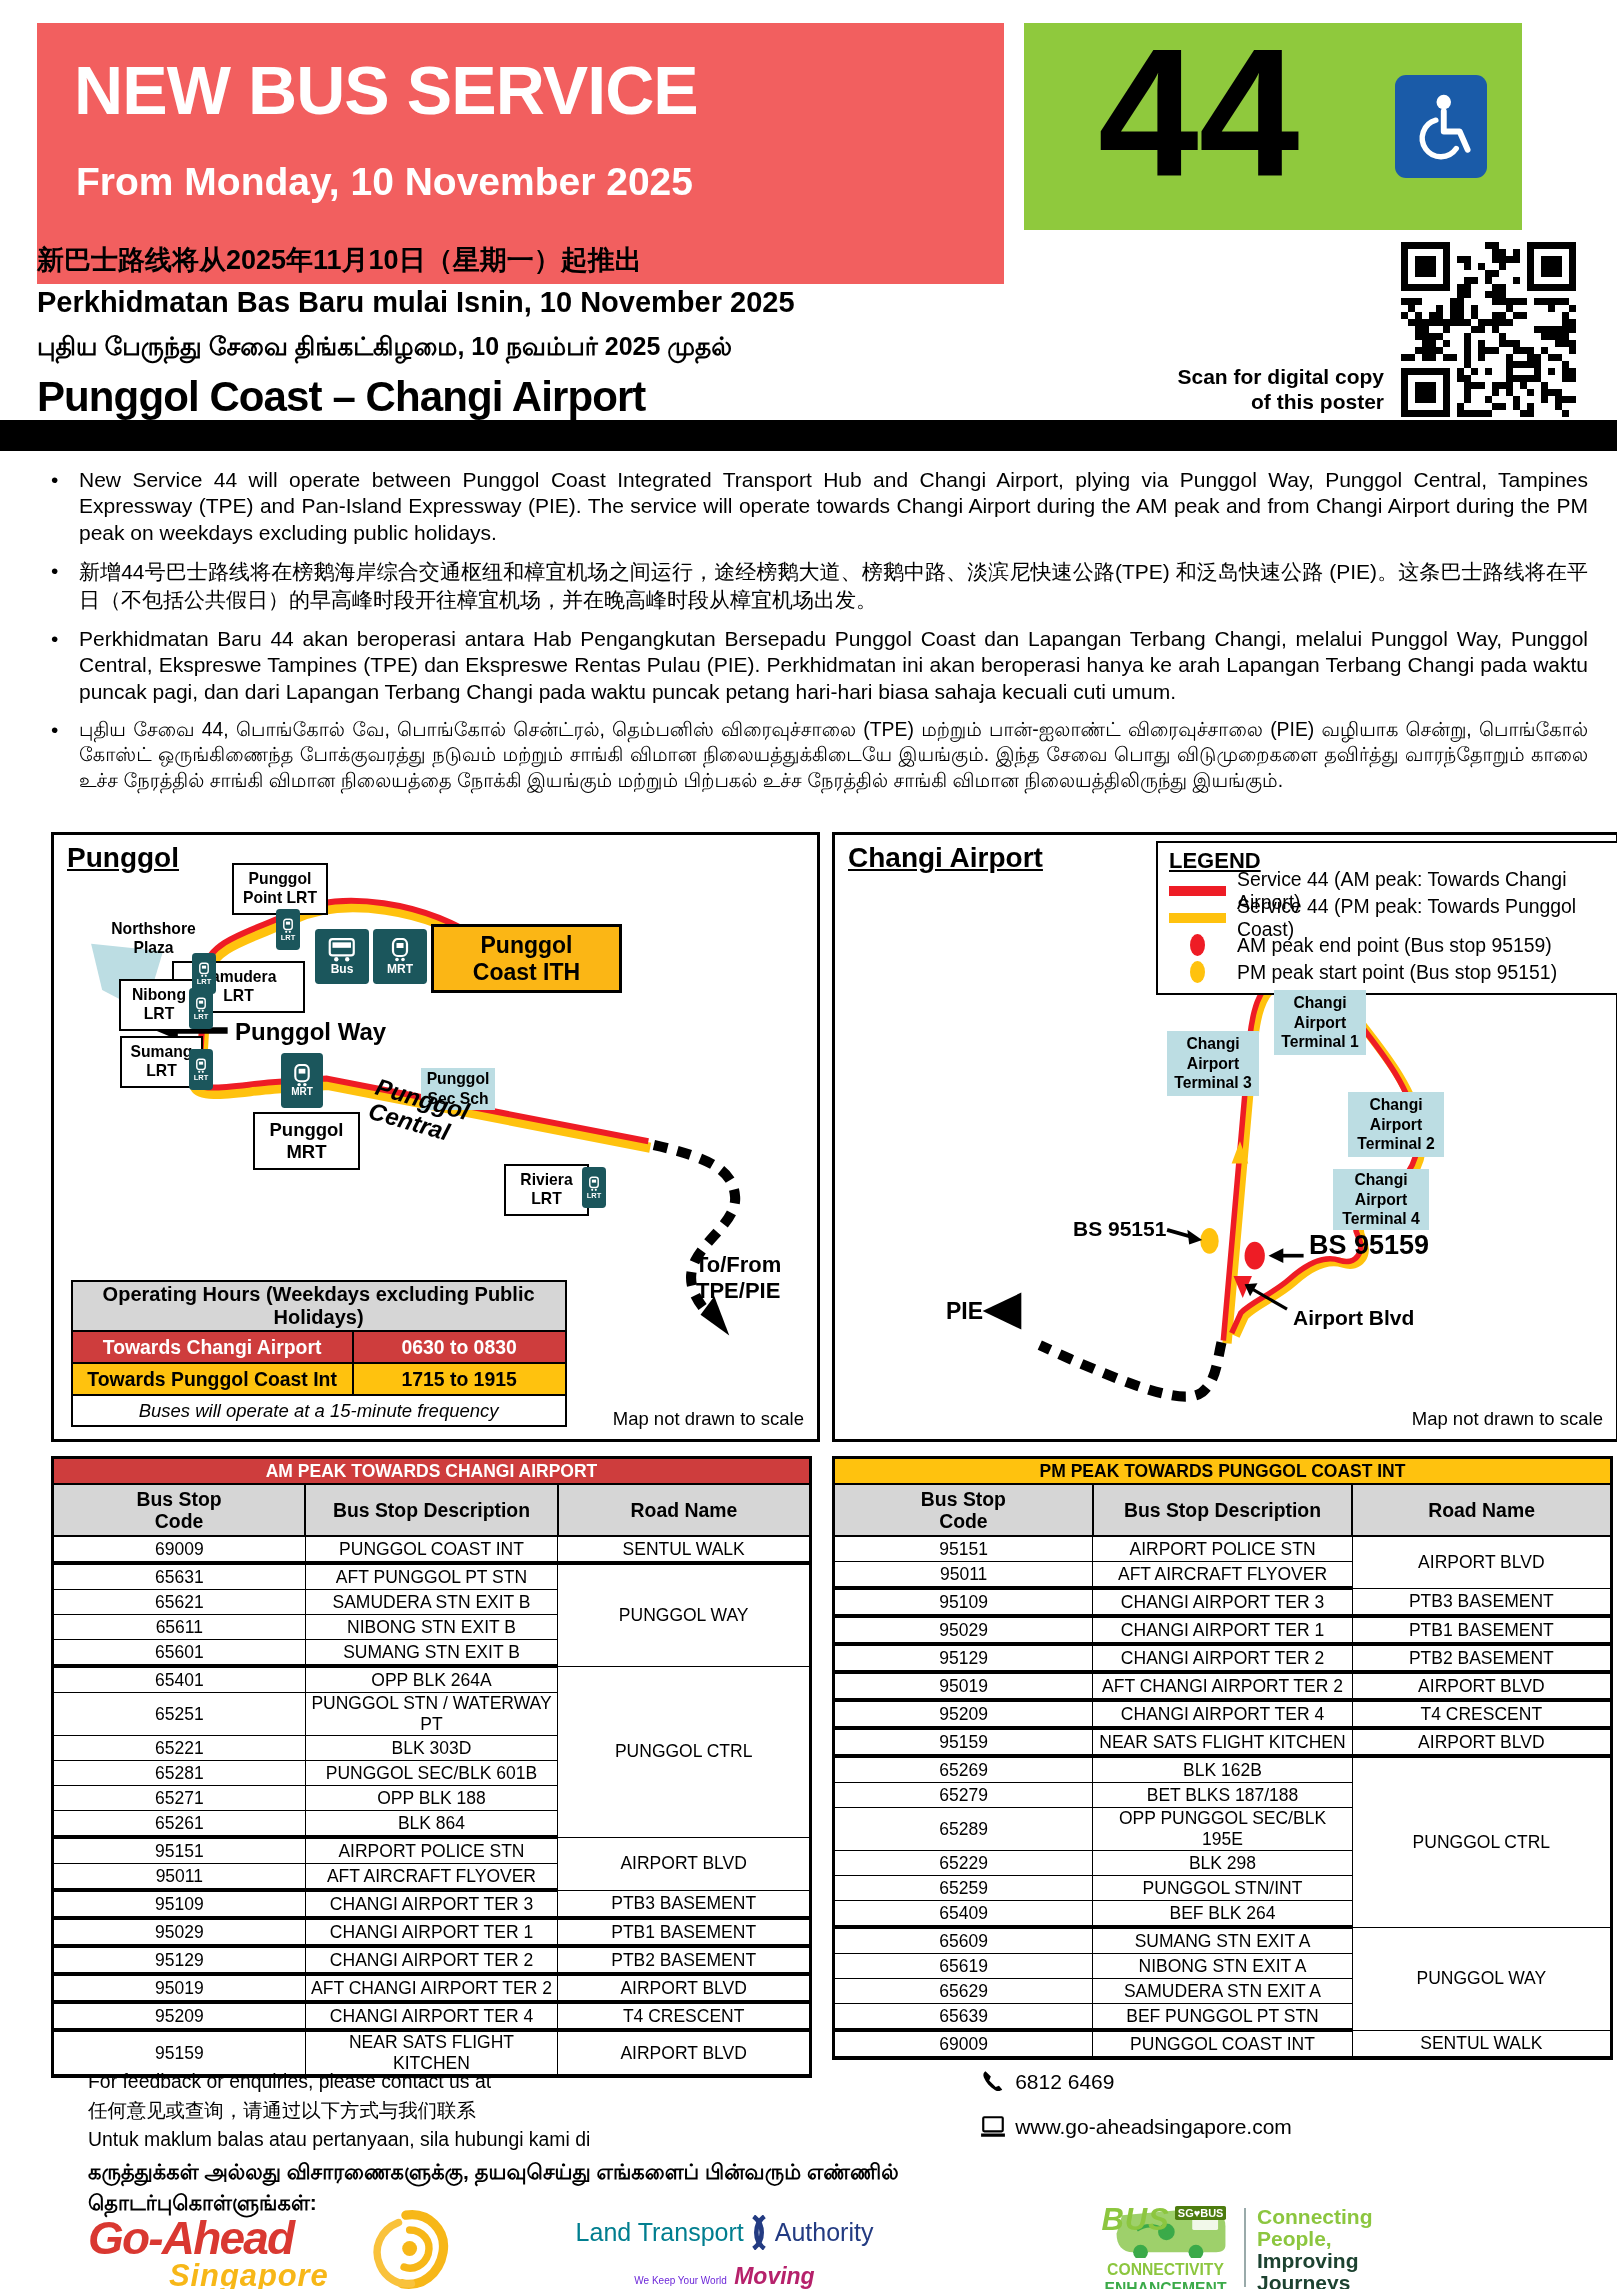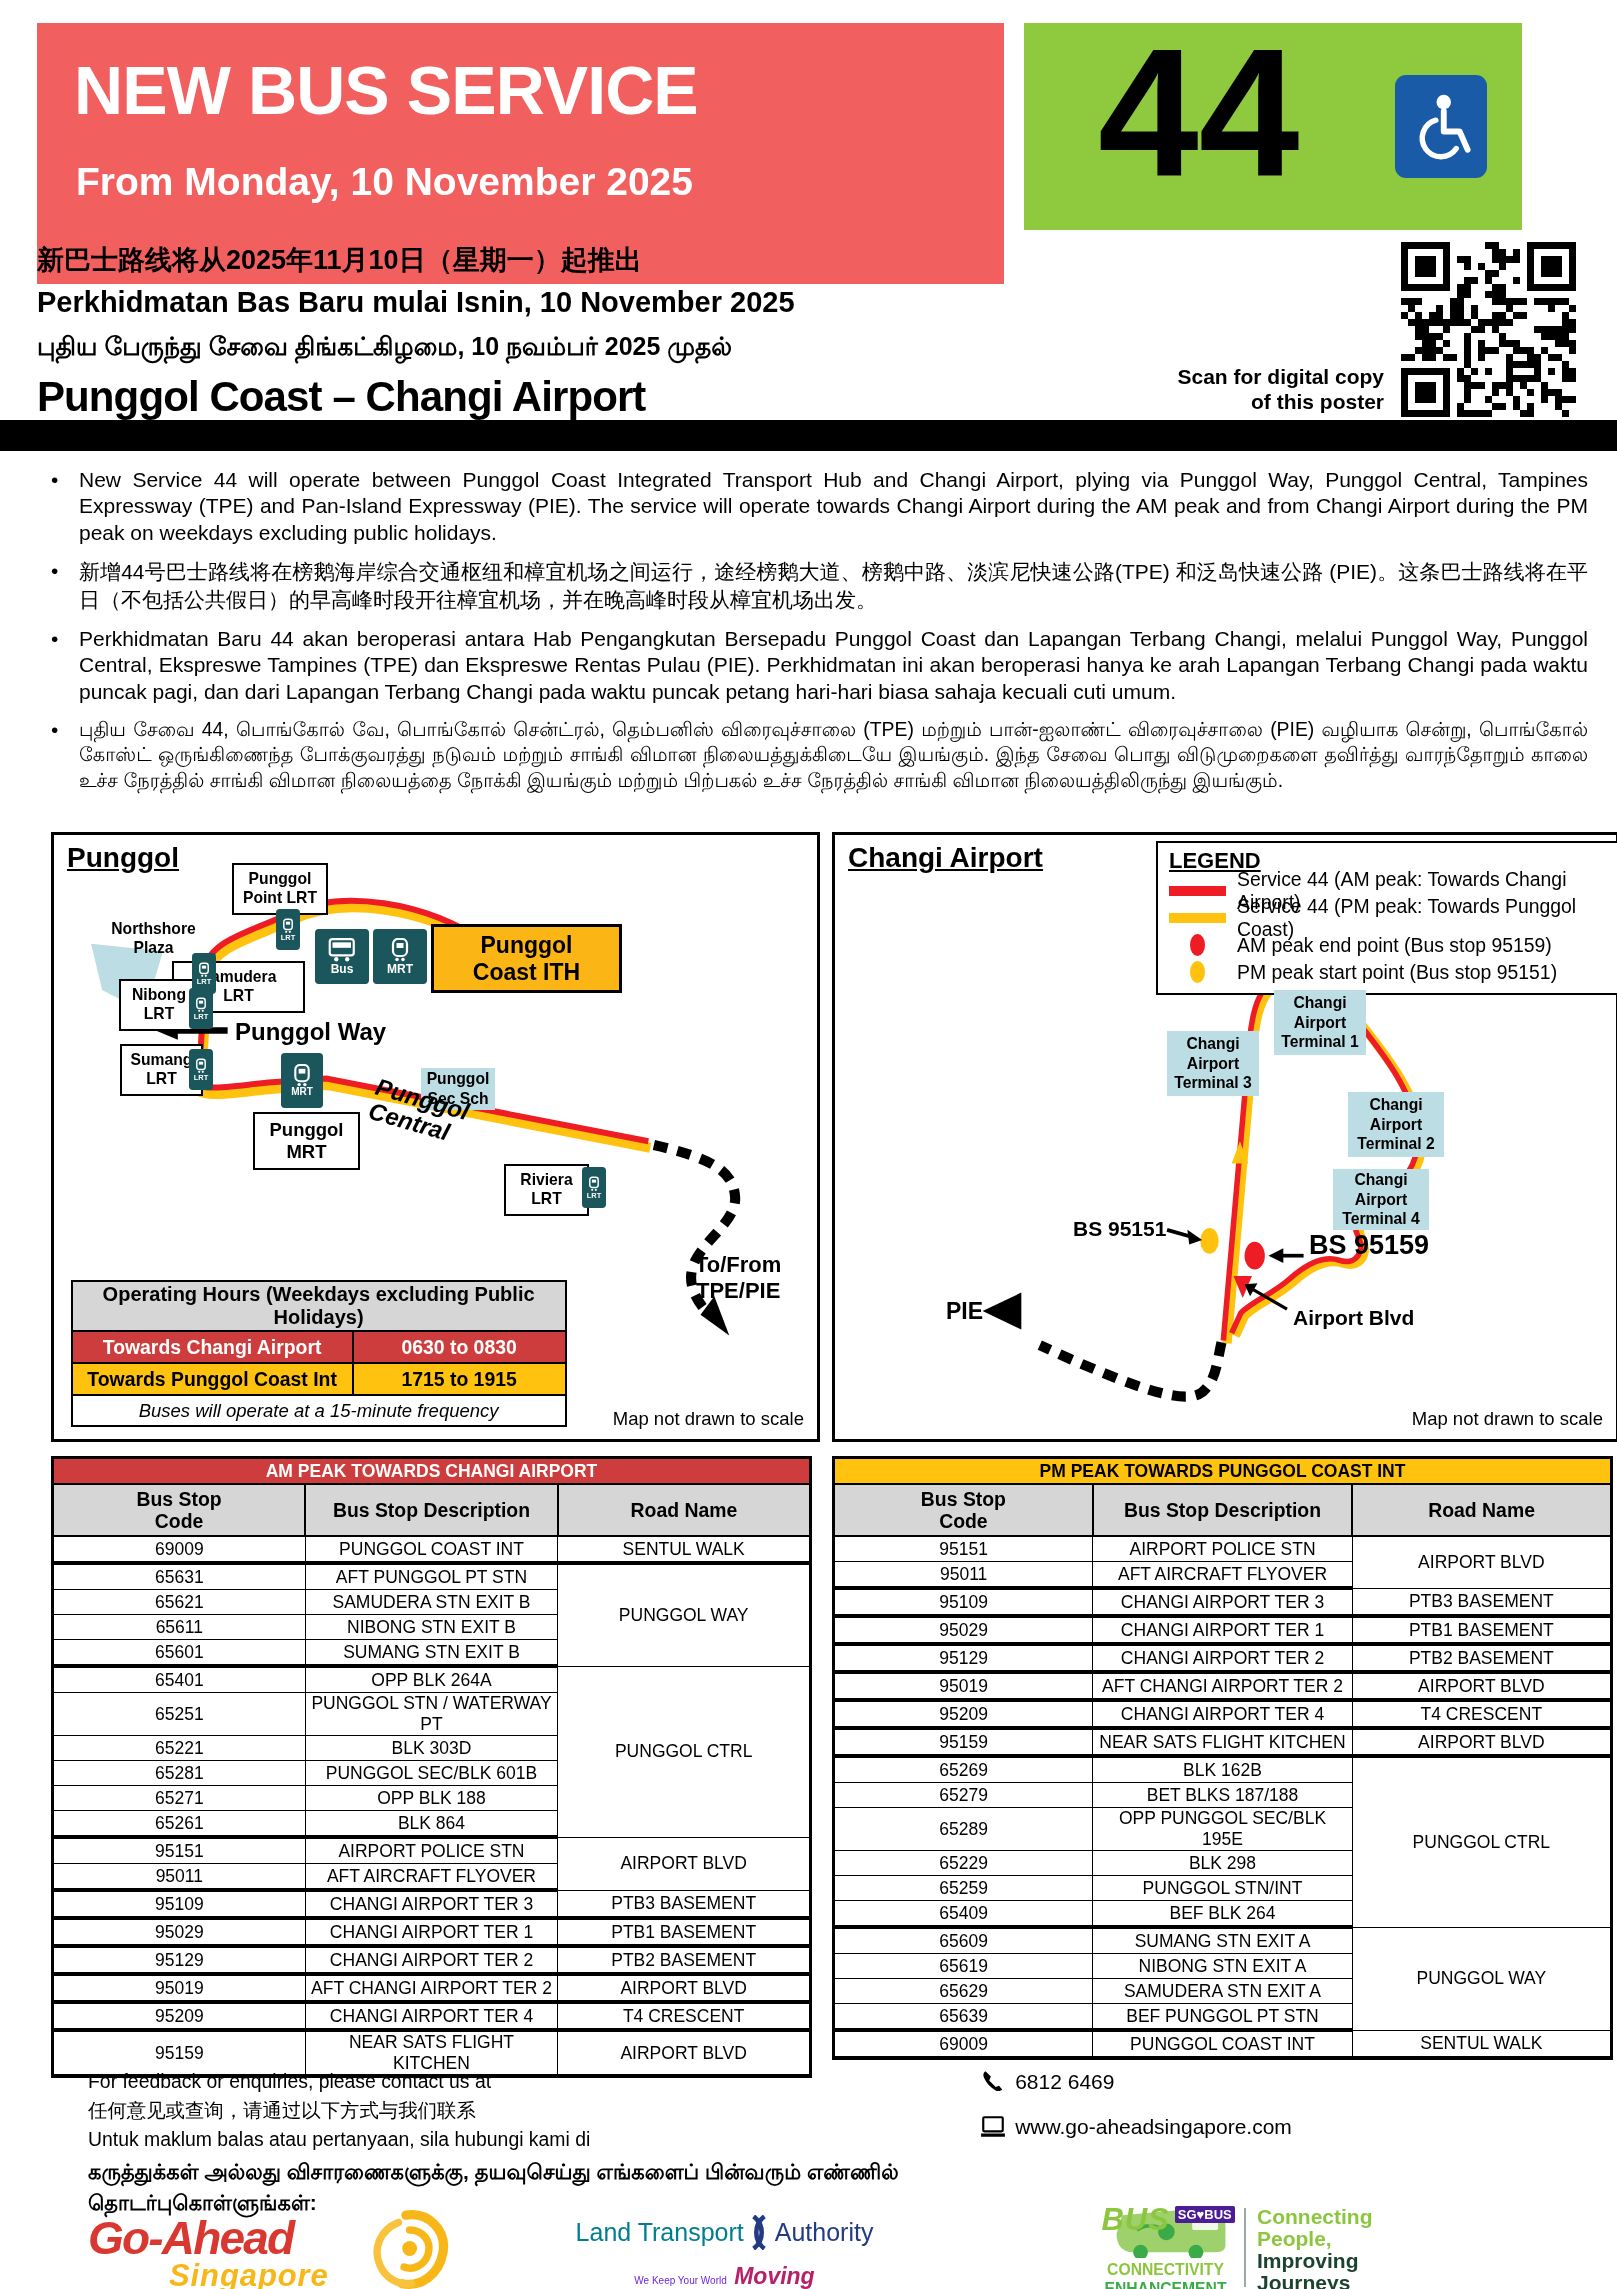--- a/index.html
+++ b/index.html
@@ -103,21 +103,21 @@
   .logo-lta{left:572px;top:2215px;width:305px;text-align:center;}
   .lta-row{display:flex;align-items:center;justify-content:center;gap:5.5px;}
   .lta-l1{font-size:25px;color:#007E8F;}
   .lta-l2{font-size:25px;color:#233B82;}
   .lta-tag{margin-top:13px;display:flex;align-items:baseline;justify-content:center;gap:7.4px;}
   .lta-tag .t1{font-size:10px;color:#6d28d9;}
   .lta-tag .t2{font-size:23px;font-style:italic;font-weight:bold;color:#B6216B;}
   .logo-cep{left:1094px;top:2204px;width:143px;text-align:center;}
   .cep-busword{position:absolute;left:7.4px;top:-1.8px;font-size:31px;font-weight:bold;color:#8CC63F;
                font-style:italic;letter-spacing:0.9px;}
-  .cep-badge{position:absolute;left:81px;top:1.8px;background:#4c1d95;color:#fff;font-size:13px;
+  .cep-badge{position:absolute;left:81px;top:1.8px;background:#4d7c0f;color:#fff;font-size:11px;
              font-weight:bold;padding:0.9px 2.8px;border-radius:1.8px;}
   .cep-lines{margin-top:57px;font-weight:bold;font-size:15.7px;line-height:1.18;}
   .cep-l1{color:#8CC63F;} .cep-l2{color:#3BAA49;}
   .logo-div{left:1244px;top:2208px;width:1.8px;height:79px;background:#9aa;}
   .logo-tag{left:1257px;top:2206px;font-size:21px;font-weight:bold;line-height:1.0;letter-spacing:0;}
   .lt-a{color:#8CC63F;} .lt-b{color:#1C4230;}
   .logo-tag div{margin-bottom:0.9px;}
 </style>
 </head>
 <body>
@@ -400,21 +400,21 @@
     <div class="abs map-title">Punggol</div>
 
     <div class="abs stn pre" style="left:178px;top:28px;width:92px;height:48px;">Punggol
 Point LRT</div>
     <div class="abs plain-lbl pre" style="left:44px;top:85px;width:111px;">Northshore
 Plaza</div>
     <div class="abs stn pre" style="left:118px;top:126px;width:129px;height:48px;">Samudera
 LRT</div>
     <div class="abs stn pre" style="left:65px;top:144px;width:76px;height:48px;">Nibong
 LRT</div>
-    <div class="abs stn pre" style="left:66px;top:209px;width:79px;height:48px;">Sumang
+    <div class="abs stn pre" style="left:66px;top:201px;width:79px;height:48px;">Sumang
 LRT</div>
     <div class="abs ith pre" style="left:377px;top:89px;width:185px;height:63px;">Punggol
 Coast ITH</div>
     <div class="abs stn pre" style="left:199px;top:277px;width:103px;height:54px;font-size:18.5px;">Punggol
 MRT</div>
     <div class="abs stn pre" style="left:450px;top:329px;width:81px;height:48px;">Riviera
 LRT</div>
     <div class="abs blue-lbl pre" style="left:367px;top:233px;width:74px;height:42px;">Punggol
 Sec Sch</div>
 

